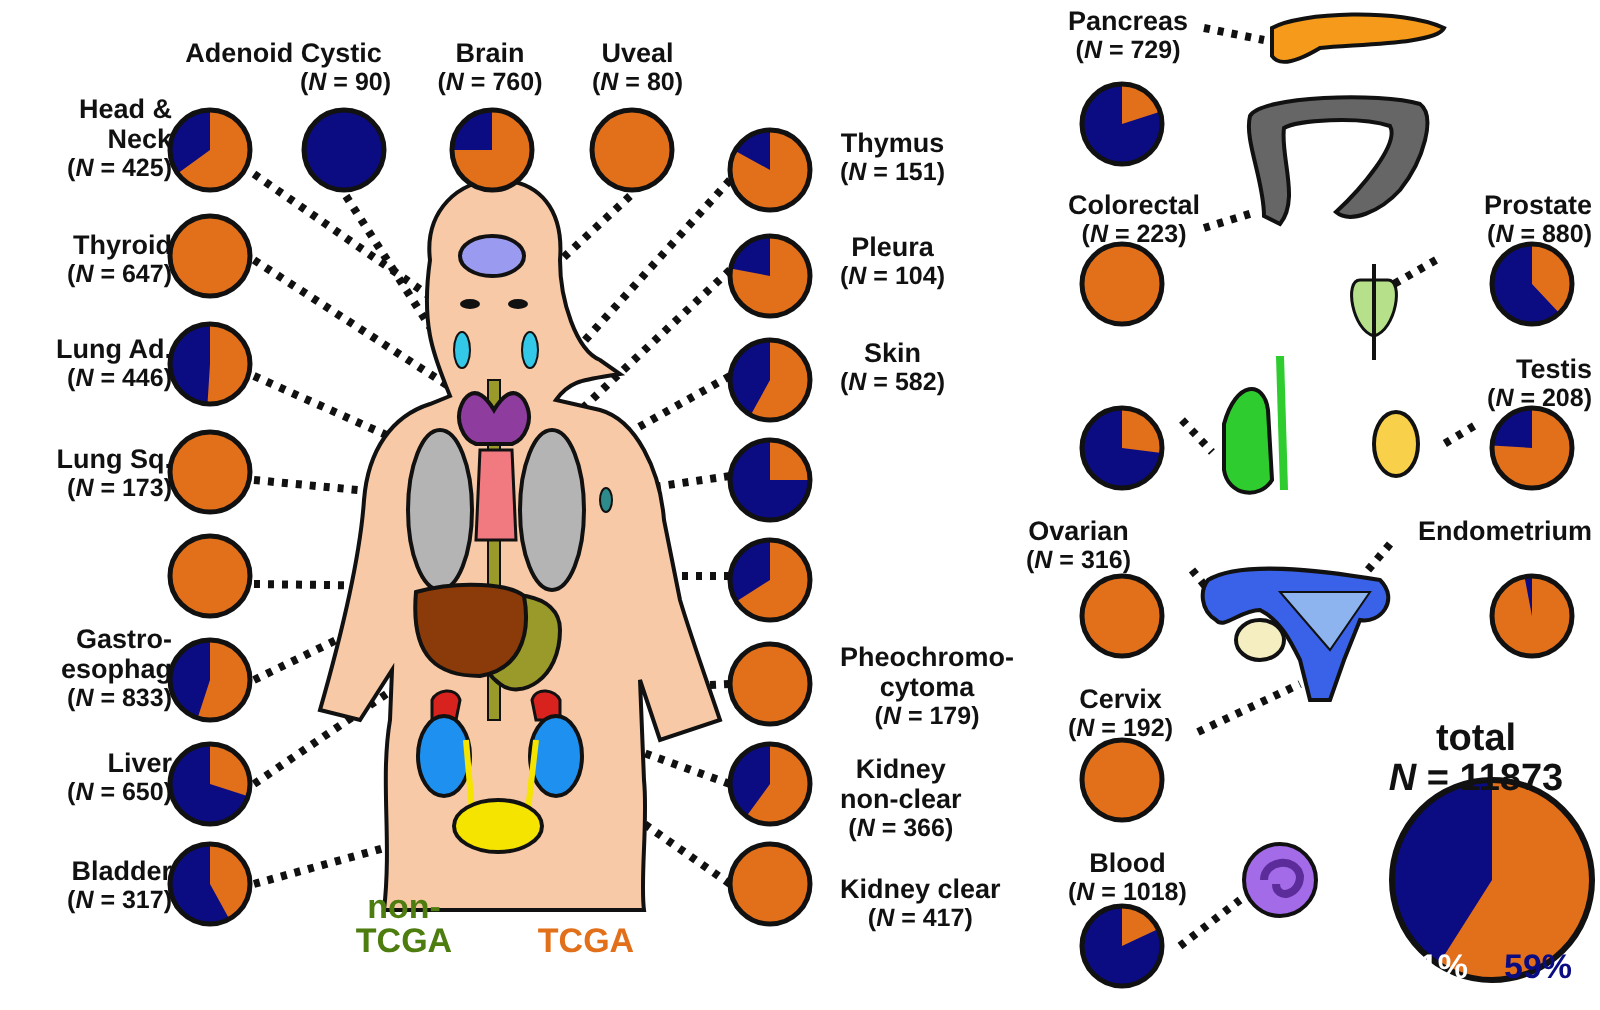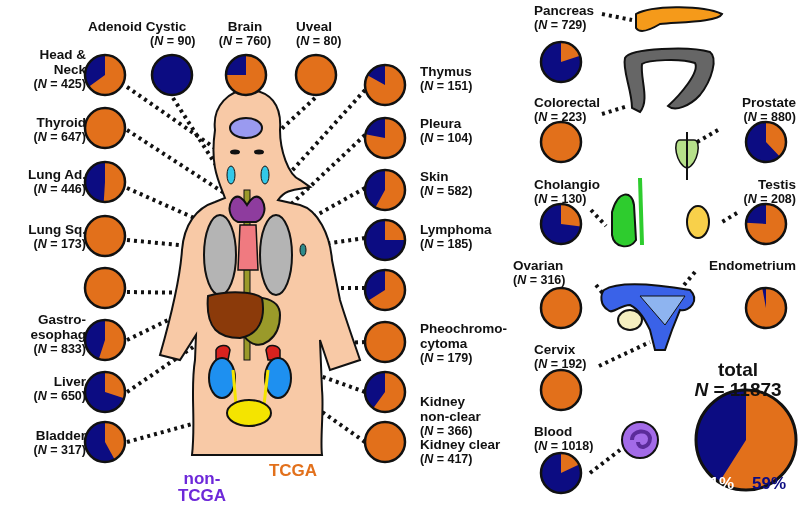--- a/index.html
+++ b/index.html
@@ -1,18 +1,18 @@
 <!DOCTYPE html>
 <html><head>
 <meta charset="utf-8">
 <style>
   html,body{margin:0;padding:0;background:#fff;}
   body{width:800px;height:505px;position:relative;overflow:hidden;font-family:"Liberation Sans",sans-serif;}
   #stage{position:absolute;left:0;top:0;width:800px;height:505px;}
-  .lbl{position:absolute;font-weight:bold;color:#111;font-size:13.5px;line-height:15px;white-space:nowrap;}
+  .lbl{position:absolute;font-weight:bold;color:#111;font-size:13.5px;line-height:15px;white-space:nowrap;text-align:center;}
   .lbl .n{font-size:12.5px;}
   .lbl .n i{font-style:italic;}
   .right{text-align:right;}
   .center{text-align:center;}
   .legend{position:absolute;font-weight:bold;font-size:17px;line-height:17px;text-align:center;}
   .total{position:absolute;font-weight:bold;font-size:19px;line-height:20px;text-align:center;color:#111;}
   .pct{position:absolute;font-weight:bold;font-size:17px;margin-top:34px;}
 </style>
 </head>
 <body>
@@ -274,30 +274,26 @@
       <div class="n">(<i>N</i> = <span>151</span>)</div>
     </div>
   <div class="lbl" style="left:420px;top:116px">
       <div>Pleura</div>
       <div class="n">(<i>N</i> = <span>104</span>)</div>
     </div>
   <div class="lbl" style="left:420px;top:169px">
       <div>Skin</div>
       <div class="n">(<i>N</i> = <span>582</span>)</div>
     </div>
-  <div class="lbl" style="left:420px;top:222px">
-      <div>Lymphoma</div>
-      <div class="n">(<i>N</i> = <span>185</span>)</div>
-    </div>
   <div class="lbl" style="left:420px;top:321px">
       <div>Pheochromo-</div>
       <div>cytoma</div>
       <div class="n">(<i>N</i> = <span>179</span>)</div>
     </div>
-  <div class="lbl" style="left:420px;top:394px">
+  <div class="lbl" style="left:420px;top:377px">
       <div>Kidney</div>
       <div>non-clear</div>
       <div class="n">(<i>N</i> = <span>366</span>)</div>
     </div>
   <div class="lbl" style="left:420px;top:437px">
       <div>Kidney clear</div>
       <div class="n">(<i>N</i> = <span>417</span>)</div>
     </div>
 
   <div class="lbl" style="left:534px;top:3px">
@@ -305,45 +301,41 @@
       <div class="n">(<i>N</i> = <span>729</span>)</div>
     </div>
   <div class="lbl" style="left:534px;top:95px">
       <div>Colorectal</div>
       <div class="n">(<i>N</i> = <span>223</span>)</div>
     </div>
   <div class="lbl right" style="left:700px;top:95px;width:96px">
       <div>Prostate</div>
       <div class="n">(<i>N</i> = <span>880</span>)</div>
     </div>
-  <div class="lbl" style="left:534px;top:177px">
-      <div>Cholangio</div>
-      <div class="n">(<i>N</i> = <span>130</span>)</div>
-    </div>
   <div class="lbl right" style="left:700px;top:177px;width:96px">
       <div>Testis</div>
       <div class="n">(<i>N</i> = <span>208</span>)</div>
     </div>
   <div class="lbl" style="left:513px;top:258px">
       <div>Ovarian</div>
       <div class="n">(<i>N</i> = <span>316</span>)</div>
     </div>
   <div class="lbl right" style="left:680px;top:258px;width:116px">
       <div>Endometrium</div>
     </div>
   <div class="lbl" style="left:534px;top:342px">
       <div>Cervix</div>
       <div class="n">(<i>N</i> = <span>192</span>)</div>
     </div>
   <div class="lbl" style="left:534px;top:424px">
       <div>Blood</div>
       <div class="n">(<i>N</i> = <span>1018</span>)</div>
     </div>
 
-  <div class="legend" style="left:172px;top:470px;width:60px;color:#6d28d9">
+  <div class="legend" style="left:172px;top:445px;width:60px;color:#4d7c0f">
       <div>non-</div>
       <div>TCGA</div>
     </div>
   <div class="legend" style="left:258px;top:462px;width:70px;color:#E2701B">TCGA</div>
 
   <div class="total" style="left:680px;top:360px;width:116px">
       <div>total</div>
       <div><i>N</i> <span>= 11873</span></div>
     </div>
   <div class="pct" style="left:700px;top:440px;color:#fff">41%</div>

